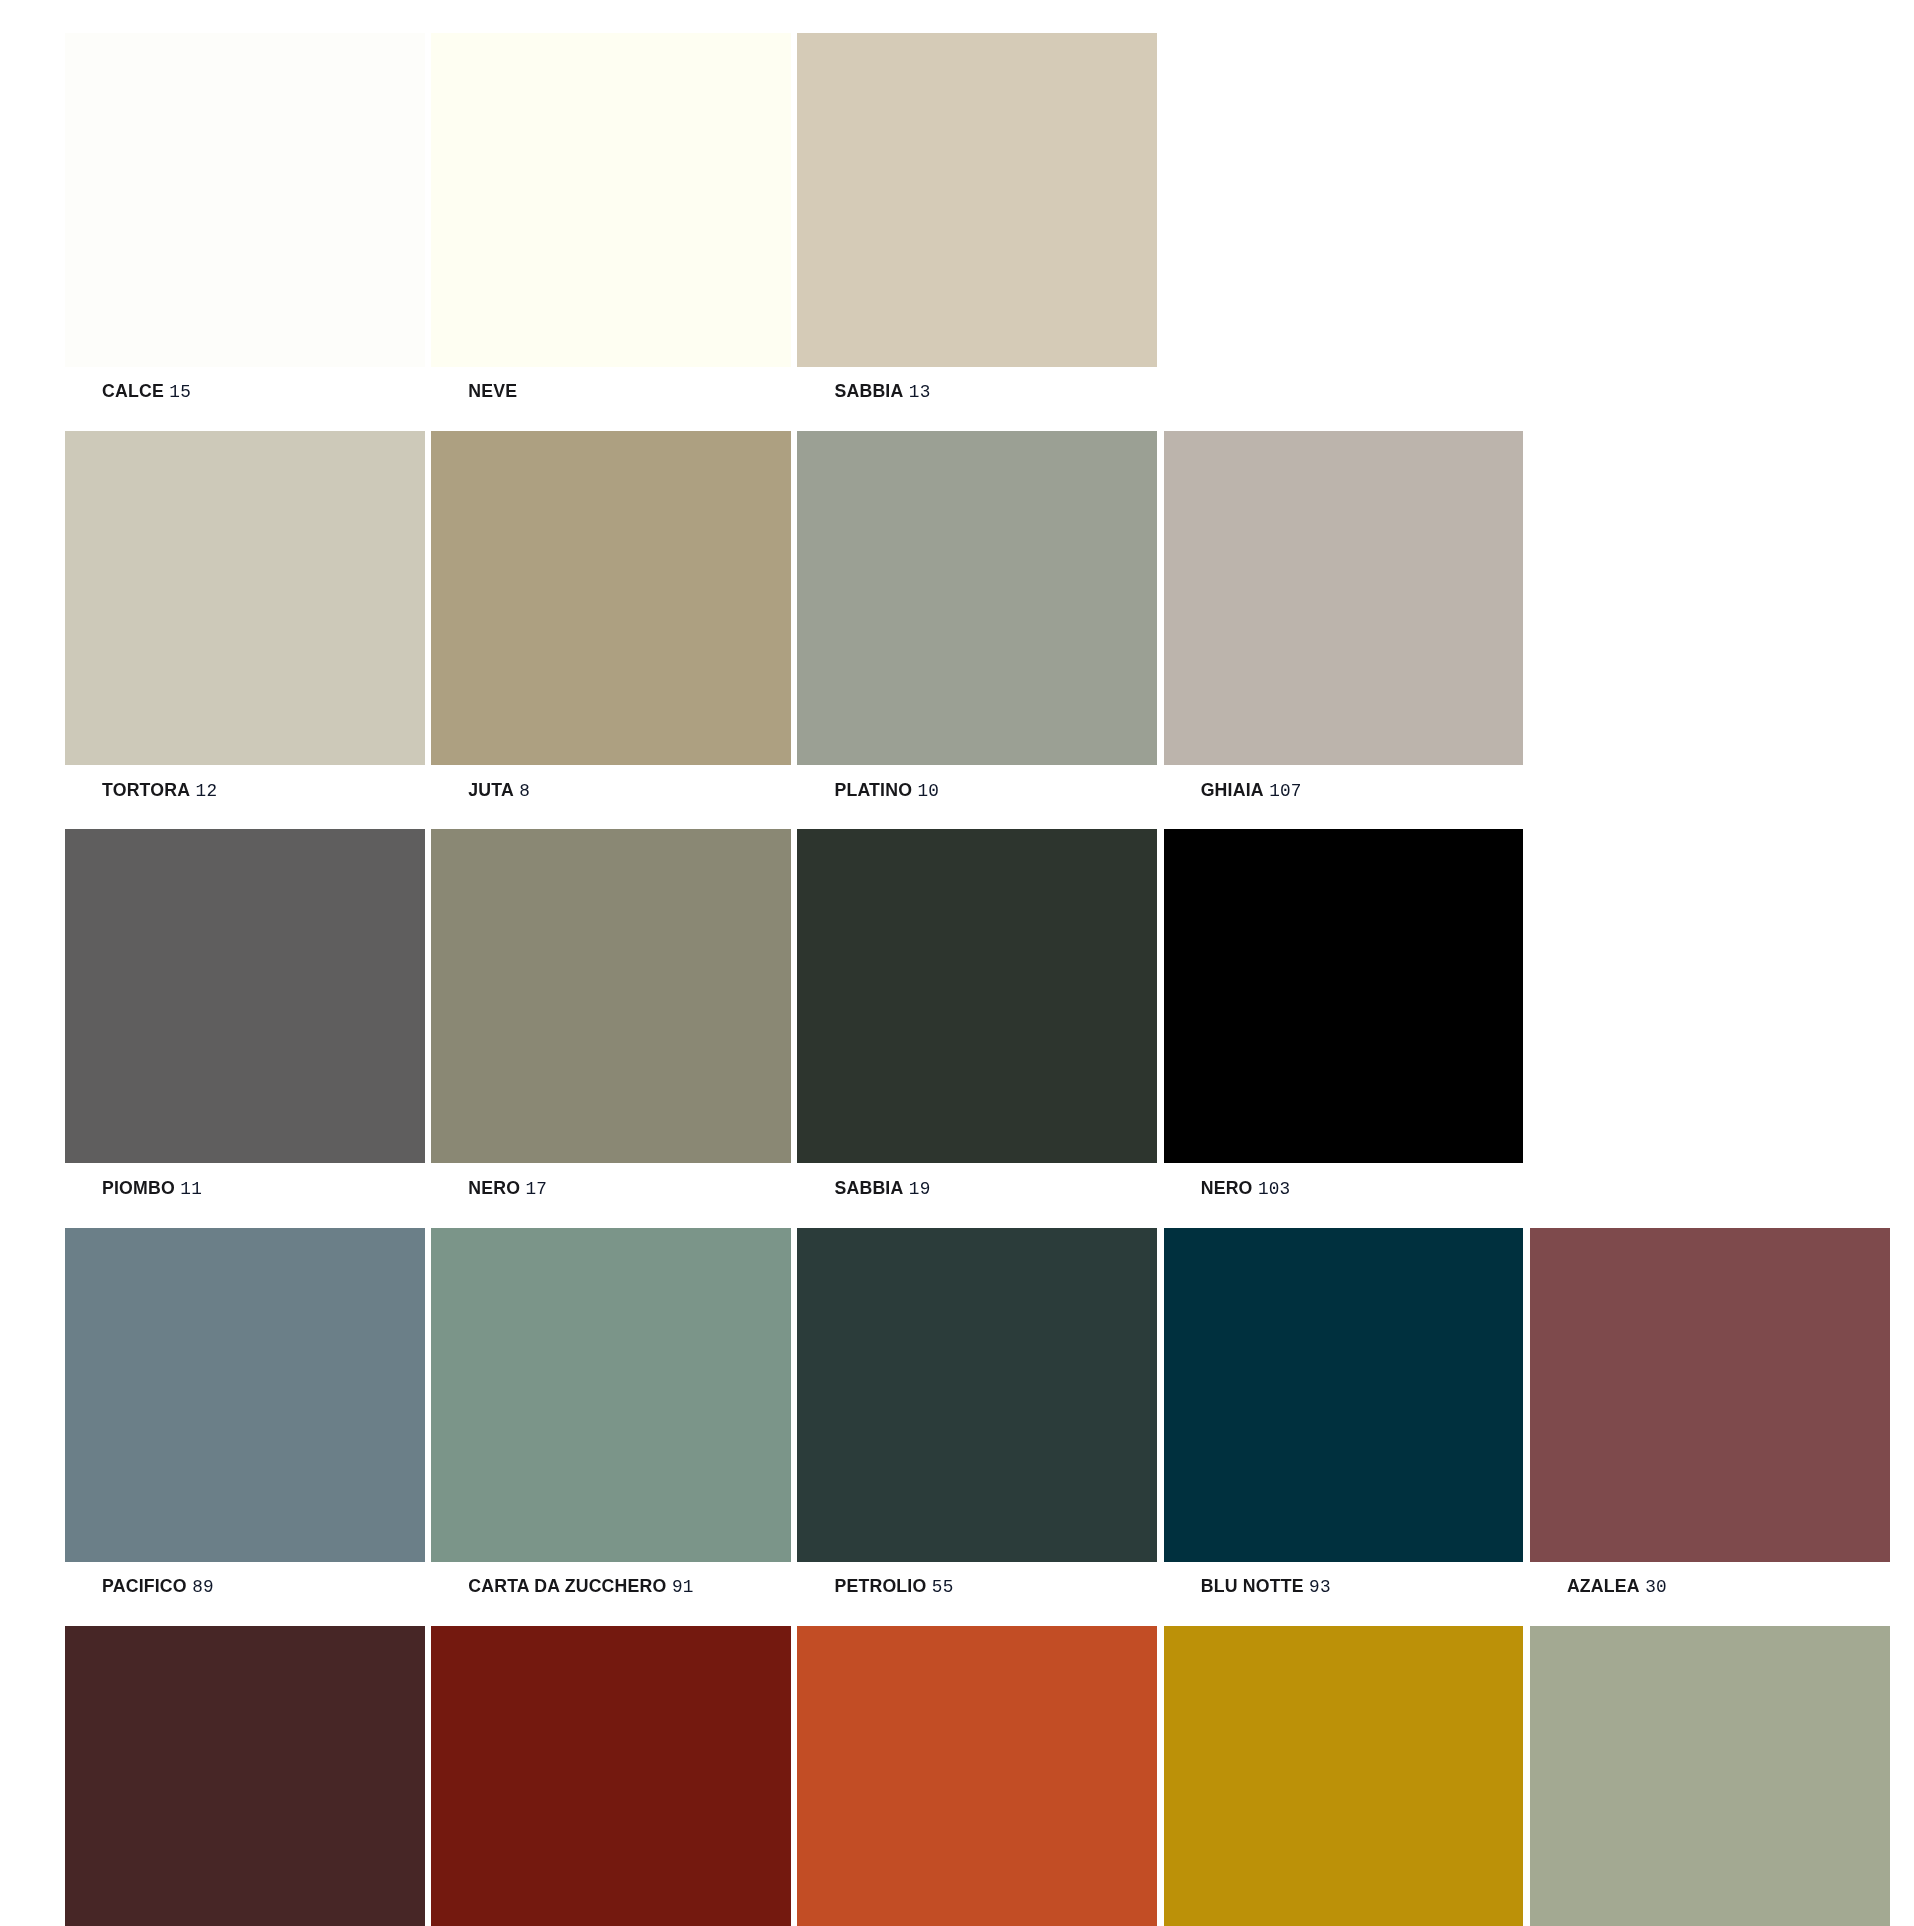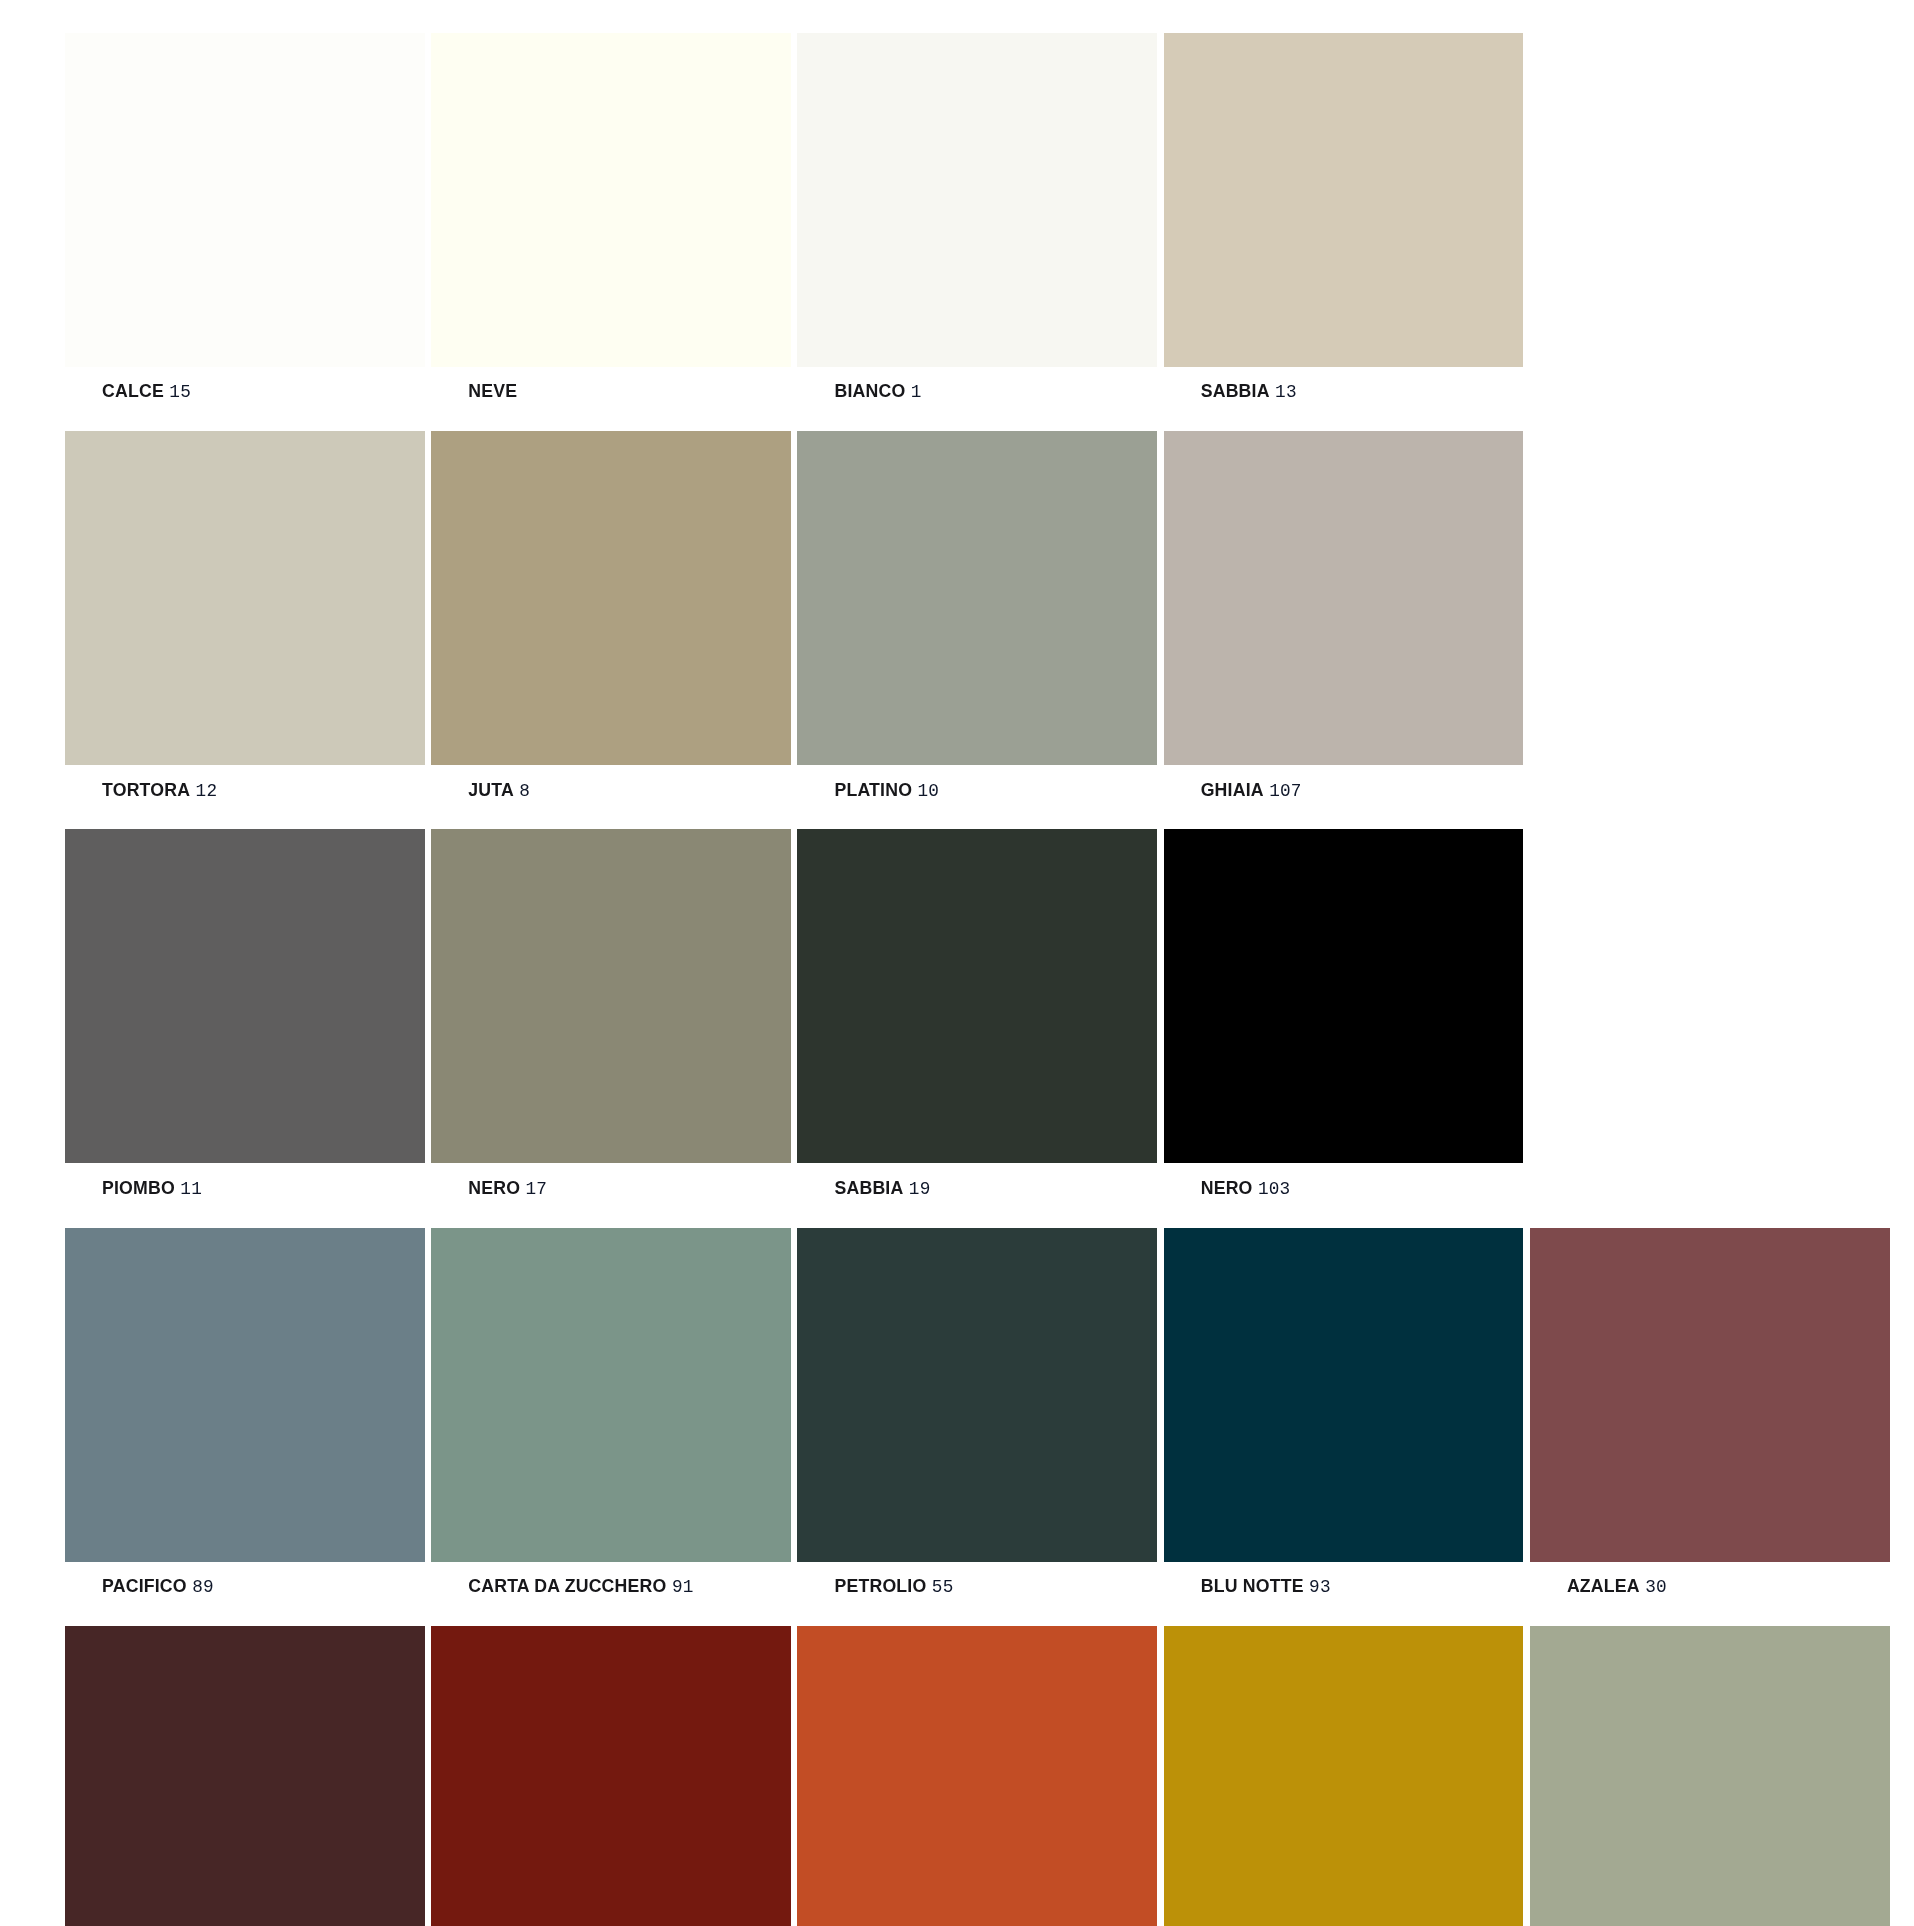--- a/index.html
+++ b/index.html
@@ -74,24 +74,20 @@
 <div class="palette-sheet">
   <div class="palette-grid">
       <div class="palette-row">
         <div class="swatch-cell">
           <div class="swatch-chip" style="background-color: rgb(253, 253, 250);"></div>
           <div class="swatch-label"><span class="swatch-name">CALCE</span><span class="swatch-code">15</span></div>
         </div>
         <div class="swatch-cell">
           <div class="swatch-chip" style="background-color: rgb(254, 254, 242);"></div>
           <div class="swatch-label"><span class="swatch-name">NEVE</span></div>
-        </div>
-        <div class="swatch-cell">
-          <div class="swatch-chip" style="background-color: rgb(247, 247, 242);"></div>
-          <div class="swatch-label"><span class="swatch-name">BIANCO</span><span class="swatch-code">1</span></div>
         </div>
         <div class="swatch-cell">
           <div class="swatch-chip" style="background-color: rgb(213, 203, 183);"></div>
           <div class="swatch-label"><span class="swatch-name">SABBIA</span><span class="swatch-code">13</span></div>
         </div>
       </div>
       <div class="palette-row">
         <div class="swatch-cell">
           <div class="swatch-chip" style="background-color: rgb(205, 201, 185);"></div>
           <div class="swatch-label"><span class="swatch-name">TORTORA</span><span class="swatch-code">12</span></div>

